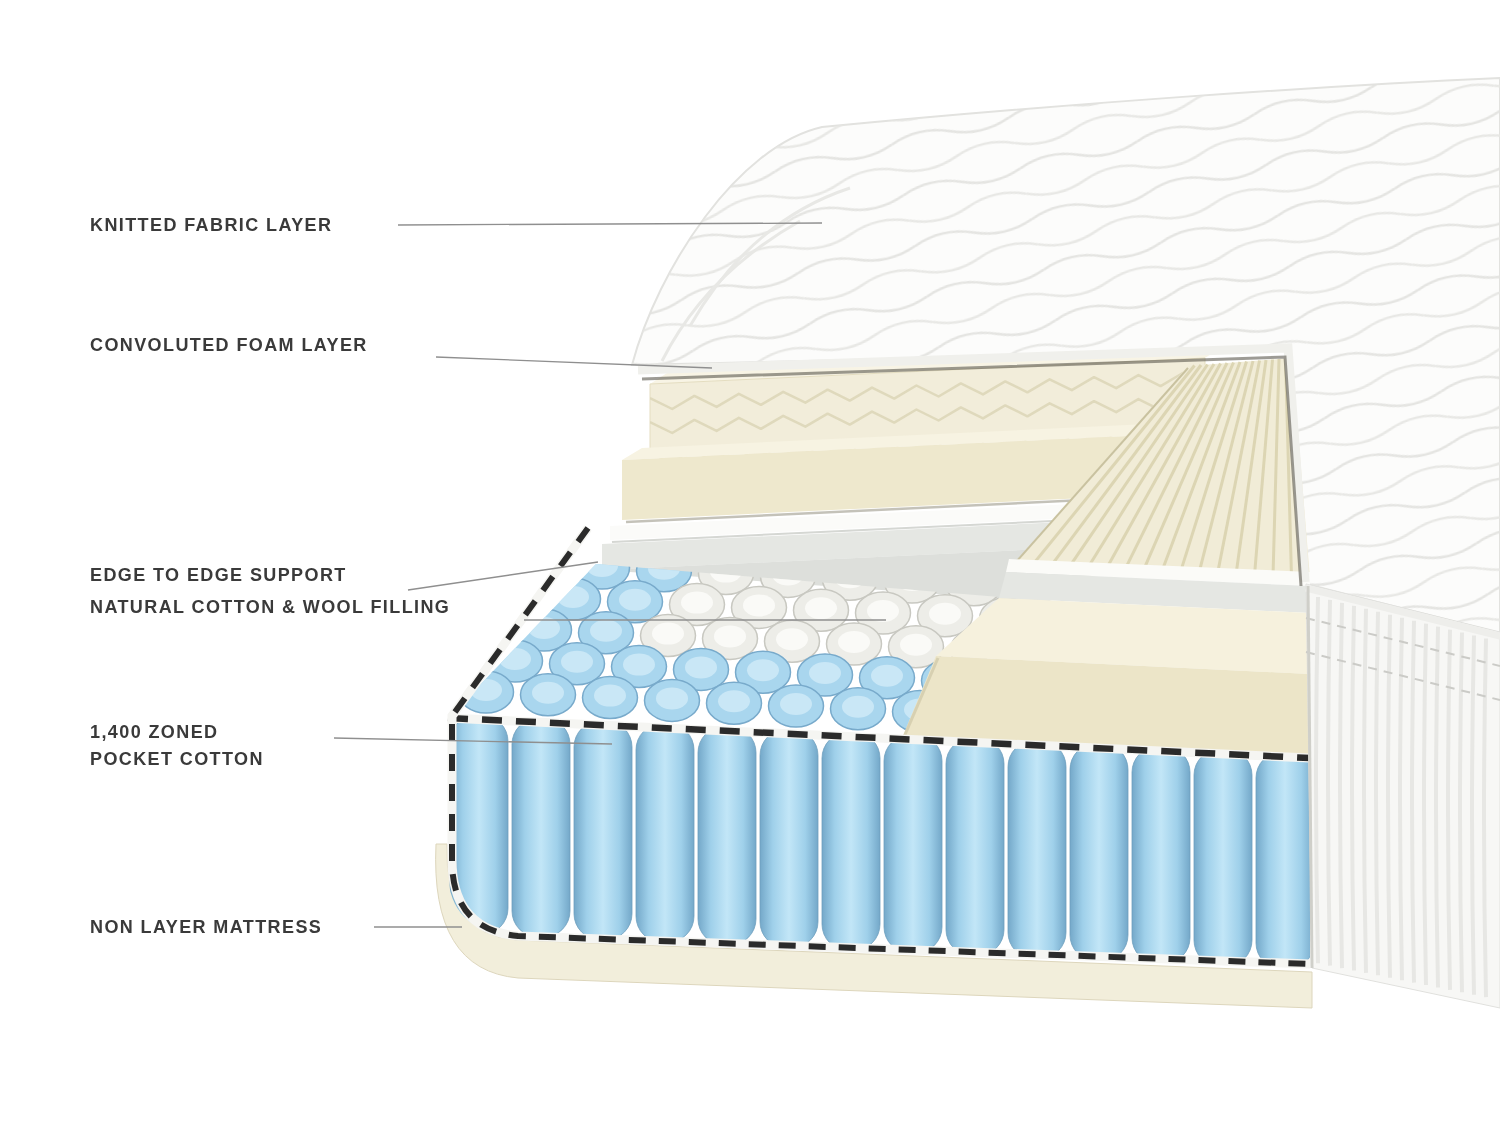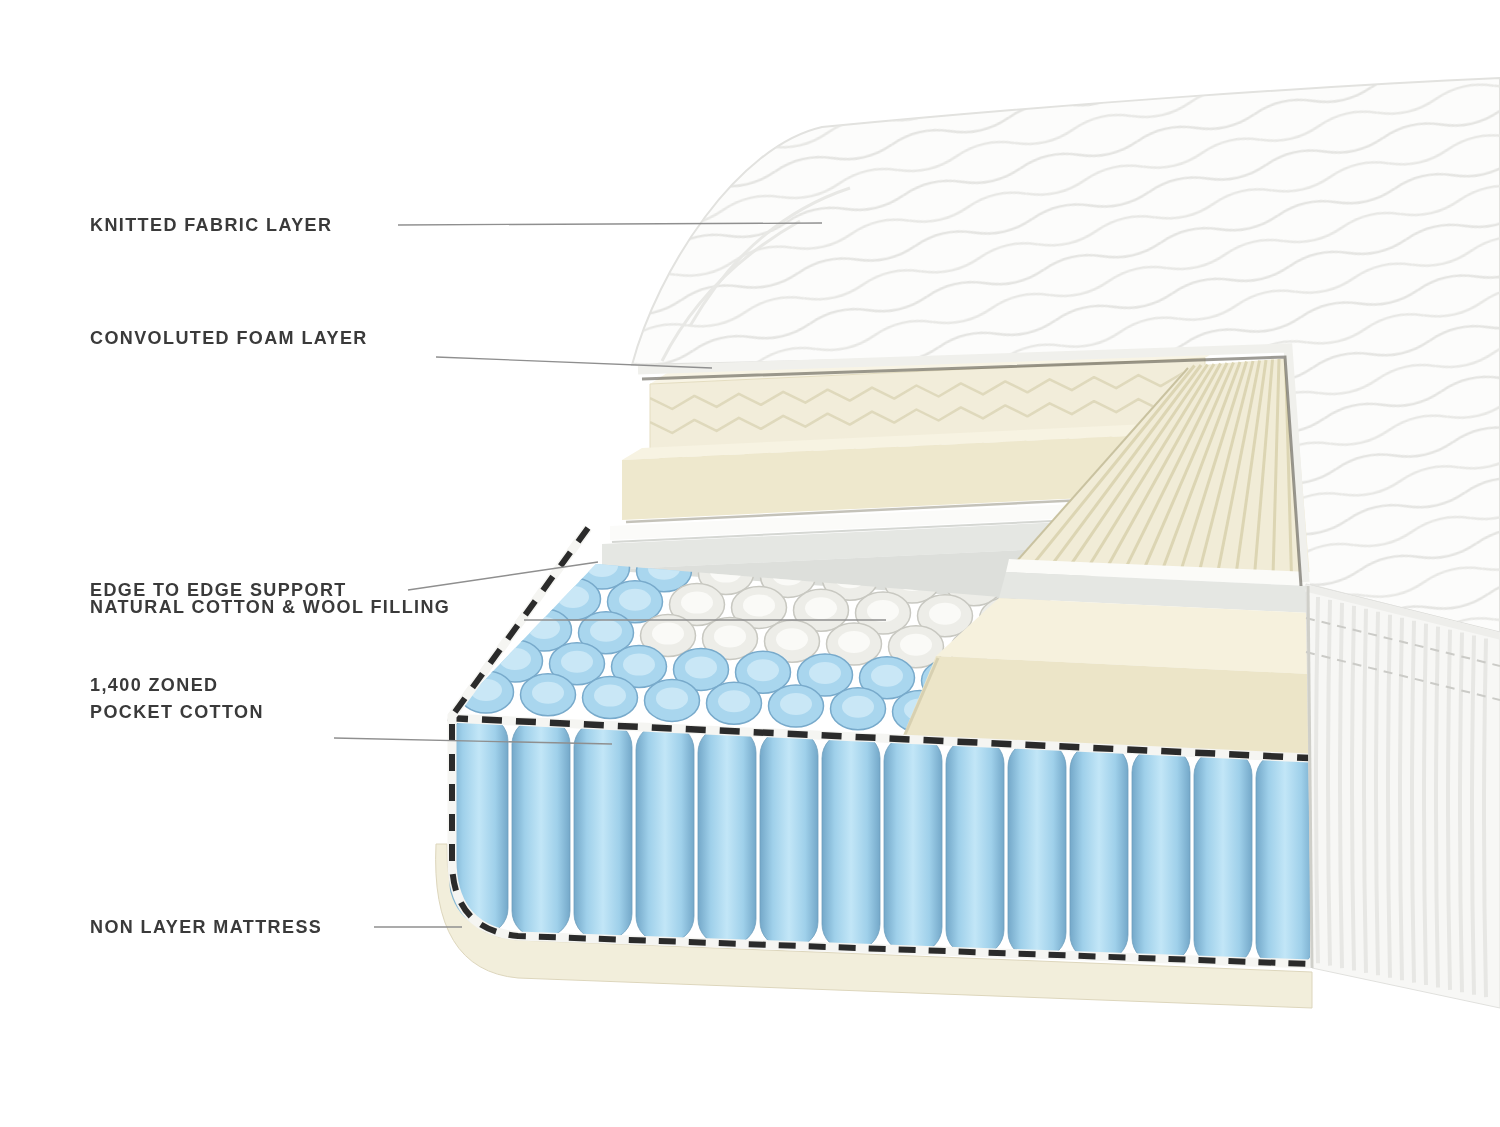--- a/index.html
+++ b/index.html
@@ -289,30 +289,30 @@
       <line x1="524" y1="604" x2="886" y2="604"></line>
       <line x1="334" y1="722" x2="612" y2="728"></line>
       <line x1="374" y1="911" x2="462" y2="911"></line>
     </g>
   </svg>
 
   <div>
     <div class="lbl" style="top:196px">
       <span>KNITTED FABRIC LAYER</span>
     </div>
-    <div class="lbl" style="top:309px">
+    <div class="lbl" style="top:316px">
       <span>CONVOLUTED FOAM LAYER</span>
     </div>
-    <div class="lbl" style="top:561px">
+    <div class="lbl" style="top:546px">
       <span>EDGE TO EDGE SUPPORT</span>
     </div>
     <div class="lbl" style="top:578px">
       <span>NATURAL COTTON &amp; WOOL FILLING</span>
     </div>
-    <div class="lbl" style="top:656px">
+    <div class="lbl" style="top:703px">
       <span>1,400 ZONED</span>
       <span>POCKET COTTON</span>
     </div>
     <div class="lbl" style="top:898px">
       <span>NON LAYER MATTRESS</span>
     </div>
   </div>
 
 </div>
 

